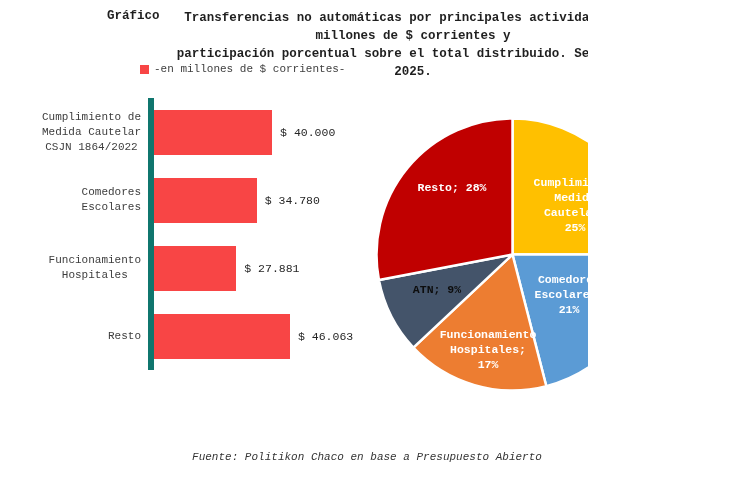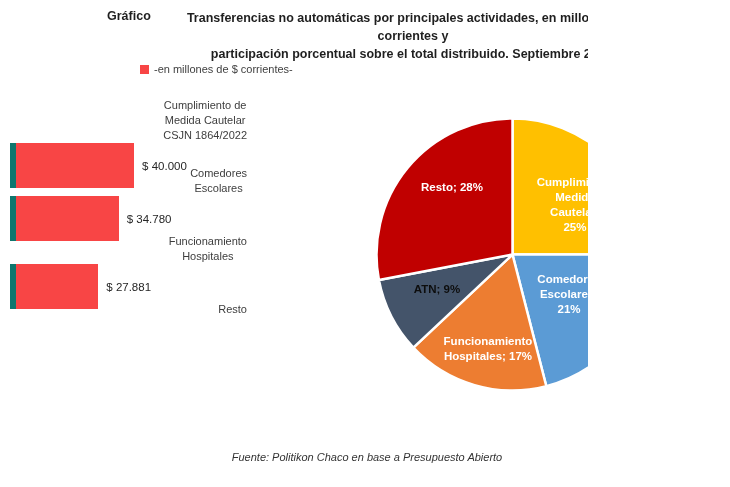--- a/index.html
+++ b/index.html
@@ -1,39 +1,39 @@
 <!DOCTYPE html>
 <html><head>
 <meta charset="utf-8">
 <style>
   html,body { margin:0; padding:0; background:#ffffff; }
   .canvas {
     position:relative; width:588px; height:487px; background:#ffffff;
-    font-family:Liberation Sans, sans-serif; overflow:hidden;
+    font-family:Liberation Mono, monospace; overflow:hidden;
   }
   
   .kicker {
     position:absolute; left:107px; top:9px;
     font-size:12.5px; font-weight:bold; color:#1f1f1f;
   }
   .title-text {
     position:absolute; left:158px; top:9px; width:510px;
     text-align:center; font-size:12.5px; font-weight:bold;
     color:#1f1f1f; line-height:18px;
   }
   
   .legend {
     position:absolute; left:140px; top:63px;
     display:flex; align-items:center; gap:5px;
     font-size:11px; color:#404040;
   }
   .legend-swatch { width:9px; height:9px; display:inline-block; }
   
   .bar-chart { position:absolute; left:10px; top:98px; width:350px; }
-  .bar-row { display:flex; align-items:center; height:68px;flex-direction:column; }
+  .bar-row { display:flex; align-items:center; height:68px; }
   .cat {
     width:138px; box-sizing:border-box; padding-right:7px;
     display:flex; justify-content:flex-end; align-items:center;
     font-size:11px; line-height:15px; color:#3d3d3d;
   }
   .cat span { text-align:center; white-space:pre-line; }
   .bar-area {
     flex:1; align-self:stretch; display:flex; align-items:center;
     border-left:6px solid #0f766e;
   }
@@ -98,20 +98,24 @@
         </div>
         <div class="bar-area">
           <div class="bar" style="width: 82.3px; background: rgb(248, 69, 69);"></div>
           <div class="val">$ 27.881</div>
         </div>
       </div>
       <div class="bar-row">
         <div class="cat">
           <span>Resto</span>
         </div>
+        <div class="bar-area">
+          <div class="bar" style="width: 136px; background: rgb(248, 69, 69);"></div>
+          <div class="val">$ 46.063</div>
+        </div>
       </div>
     </div>
 
   <svg class="pie-svg" id="pieSvg" width="277" height="277" viewBox="0 0 277 277">
       <path d="M 138.5 138.5 L 138.50 2.50 A 136 136 0 0 1 274.50 138.50 Z" fill="#FFC000" stroke="#ffffff" stroke-width="2.5" stroke-linejoin="round"></path>
       <path d="M 138.5 138.5 L 274.50 138.50 A 136 136 0 0 1 172.32 270.23 Z" fill="#5B9BD5" stroke="#ffffff" stroke-width="2.5" stroke-linejoin="round"></path>
       <path d="M 138.5 138.5 L 172.32 270.23 A 136 136 0 0 1 39.36 231.60 Z" fill="#ED7D31" stroke="#ffffff" stroke-width="2.5" stroke-linejoin="round"></path>
       <path d="M 138.5 138.5 L 39.36 231.60 A 136 136 0 0 1 4.91 163.98 Z" fill="#44546A" stroke="#ffffff" stroke-width="2.5" stroke-linejoin="round"></path>
       <path d="M 138.5 138.5 L 4.91 163.98 A 136 136 0 0 1 138.50 2.50 Z" fill="#C00000" stroke="#ffffff" stroke-width="2.5" stroke-linejoin="round"></path>
     </svg>

